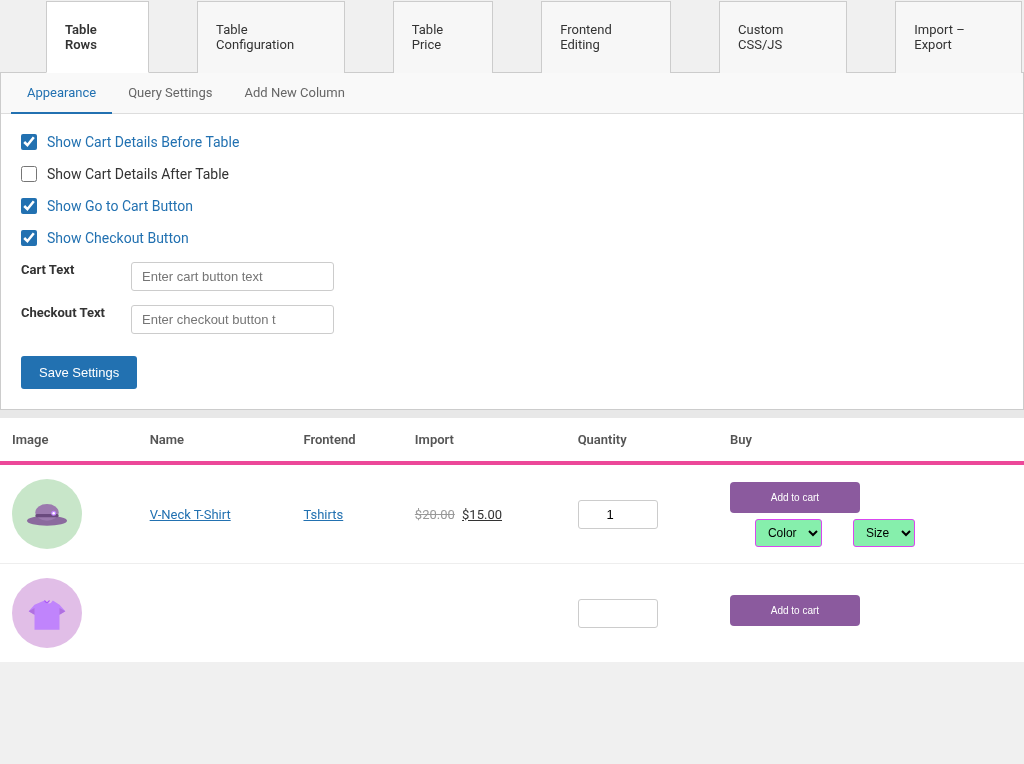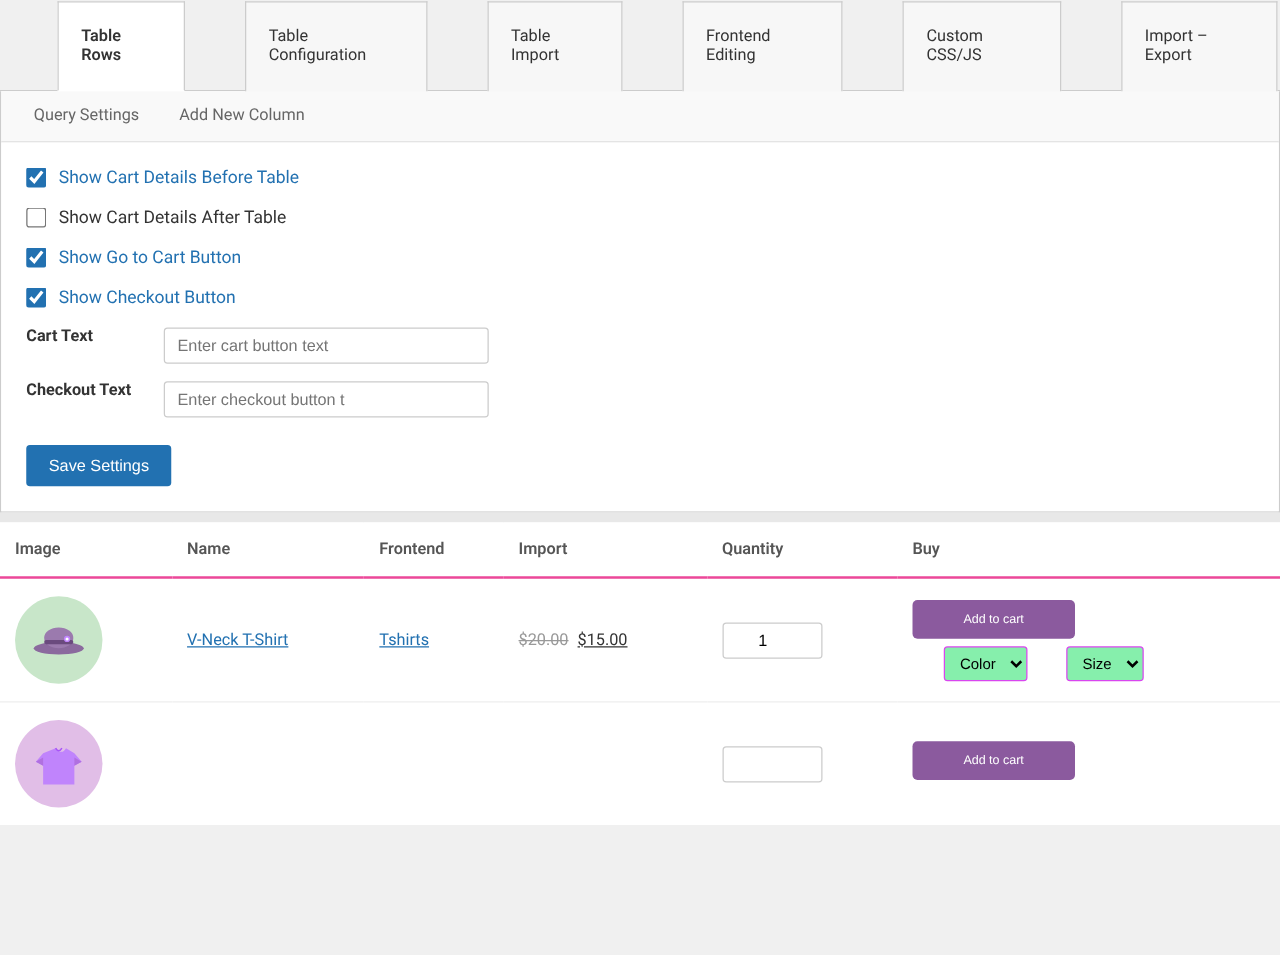--- a/index.html
+++ b/index.html
@@ -101,21 +101,21 @@
       font-size: 13px;
       min-width: 110px;
       color: #333;
     }
     .form-row input[type="text"] {
       border: 1px solid #ccc;
       border-radius: 3px;
       padding: 6px 10px;
       font-size: 13px;
       color: #15803d;
-      width: 260px;
+      width: 203px;
     }
 
     .save-btn {
       background: #2271b1;
       color: #fff;
       border: none;
       border-radius: 3px;
       padding: 9px 18px;
       font-size: 13px;
       cursor: pointer;
@@ -131,21 +131,21 @@
     
     .product-table-wrap {
       background: #fff;
       padding: 0;
     }
     .product-table {
       width: 100%;
       border-collapse: collapse;
     }
     .product-table thead tr {
-      border-bottom: 2px solid #ec4899;
+      border-bottom: 4px solid #ec4899;
     }
     .product-table th {
       text-align: left;
       padding: 14px 12px;
       font-size: 13px;
       font-weight: 600;
       color: #555;
       background: #fff;
     }
     .product-table td {
@@ -241,36 +241,39 @@
 <body>
 
 <div class="top-tabs">
   <div class="top-tab active">
     <span>Table Rows</span>
   </div>
   <div class="top-tab">
     <span>Table Configuration</span>
   </div>
   <div class="top-tab">
-    <span>Table Import</span>
+    <span>Table Price</span>
   </div>
   <div class="top-tab">
     <span>Frontend Editing</span>
   </div>
   <div class="top-tab">
     <span>Custom CSS/JS</span>
   </div>
   <div class="top-tab">
     <span>Import – Export</span>
   </div>
 </div>
 
 <div class="settings-panel">
 
   <div class="sub-tabs">
+    <div class="sub-tab active">
+      <span>Appearance</span>
+    </div>
     <div class="sub-tab">
       <span>Query Settings</span>
     </div>
     <div class="sub-tab">
       <span>Add New Column</span>
     </div>
   </div>
 
   <div class="settings-content">
 

